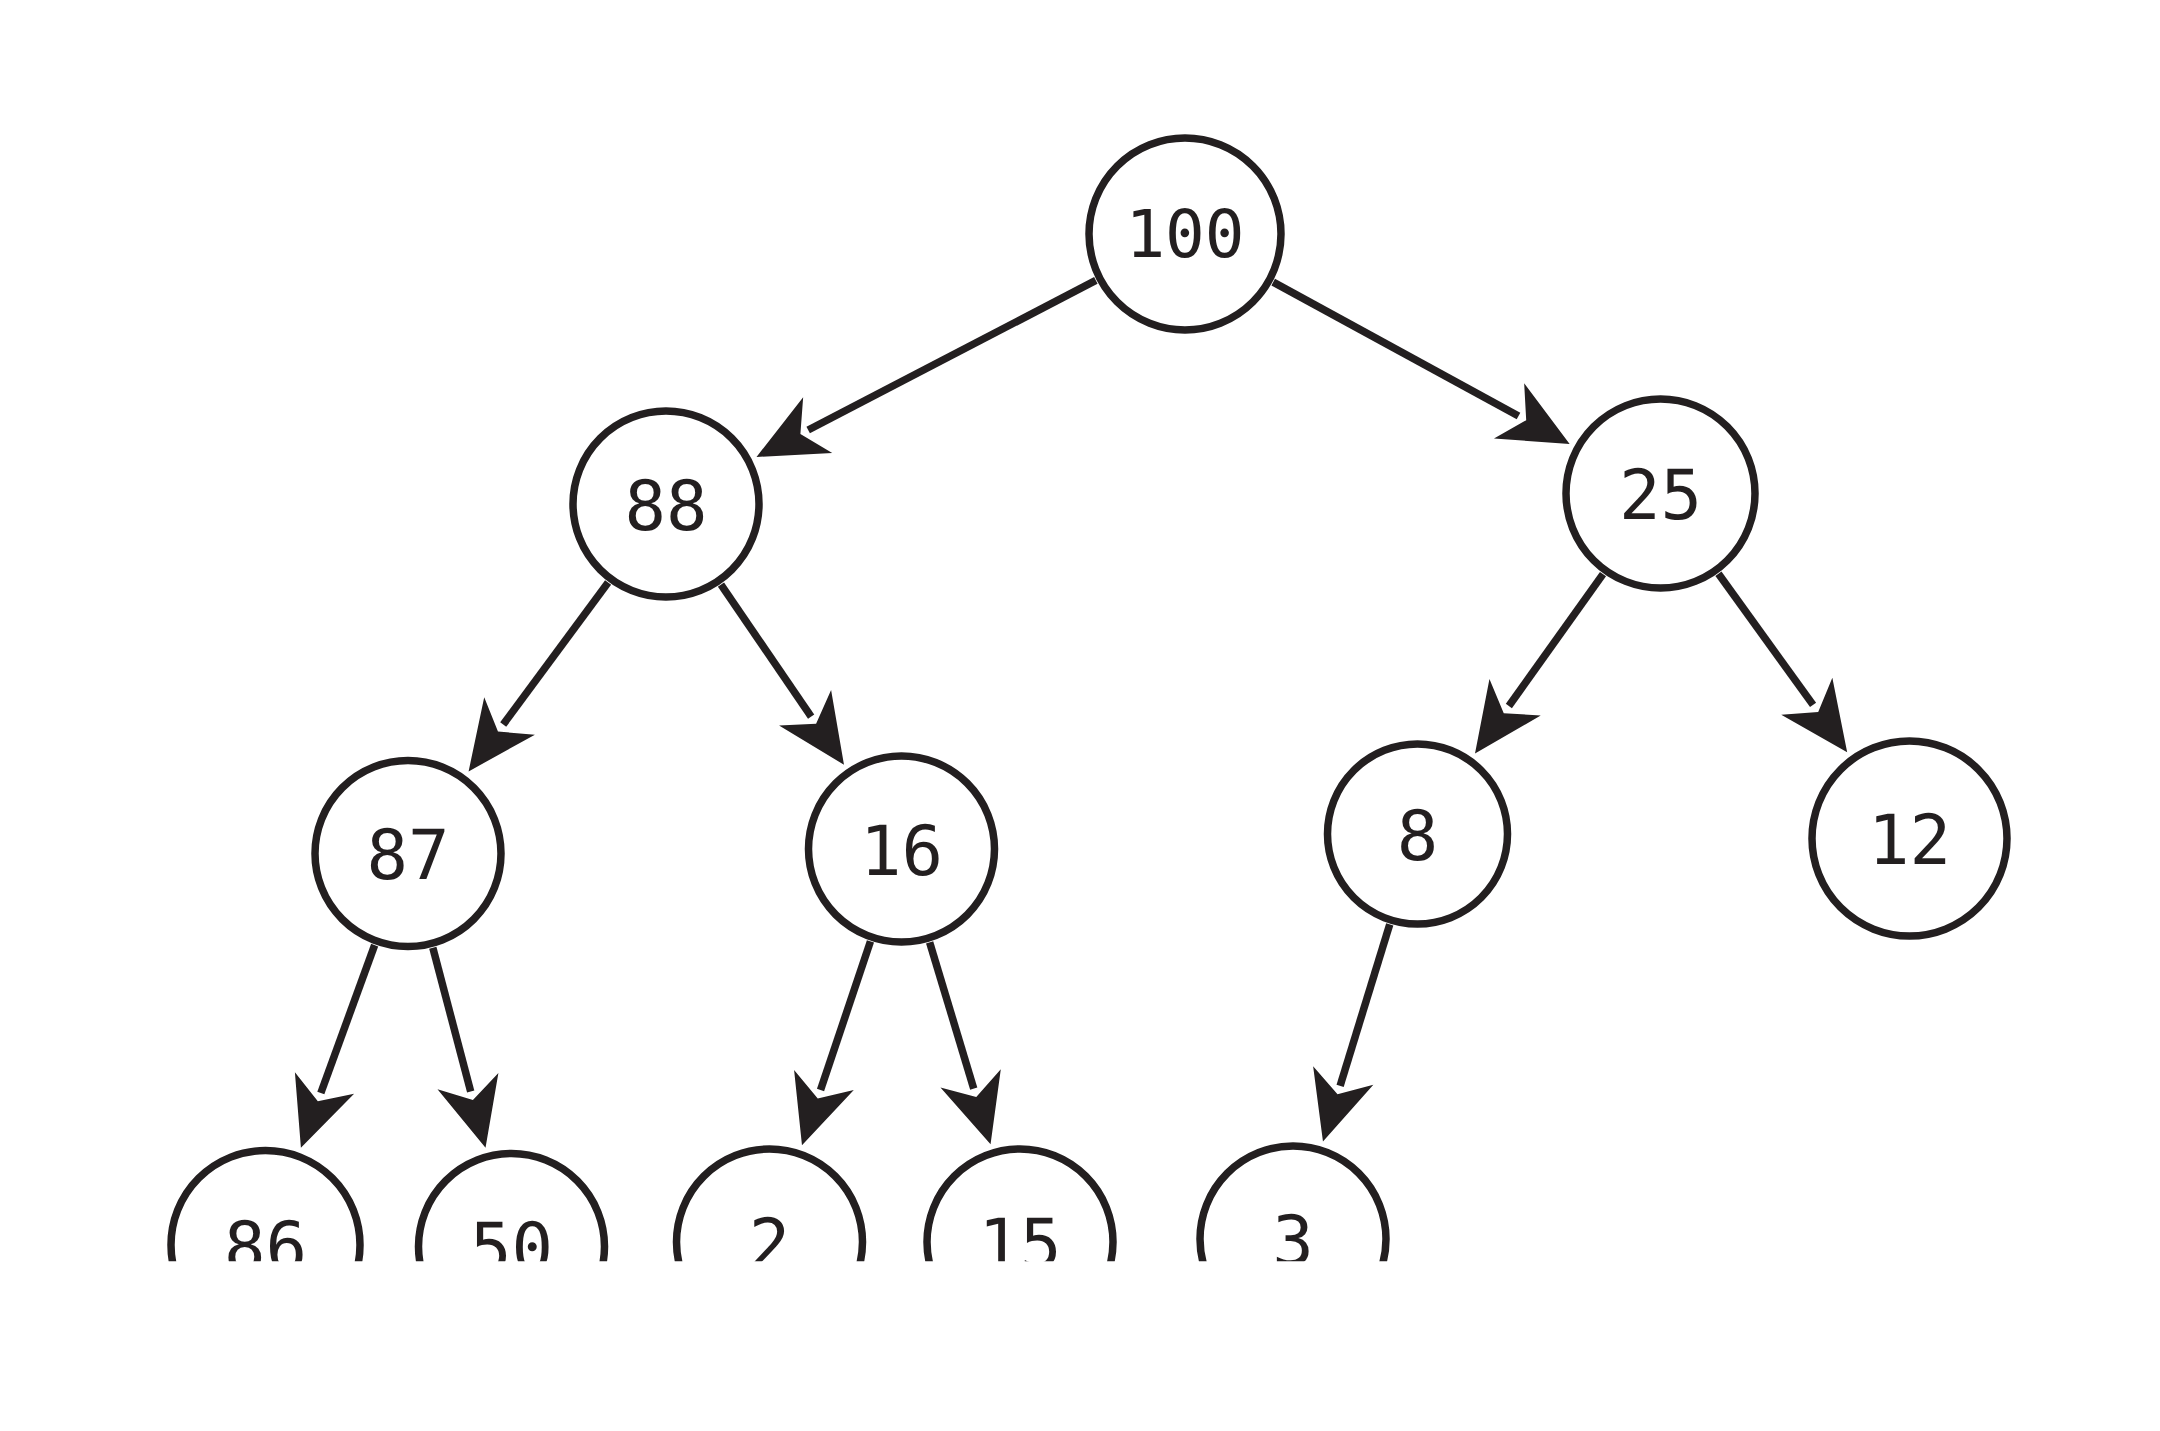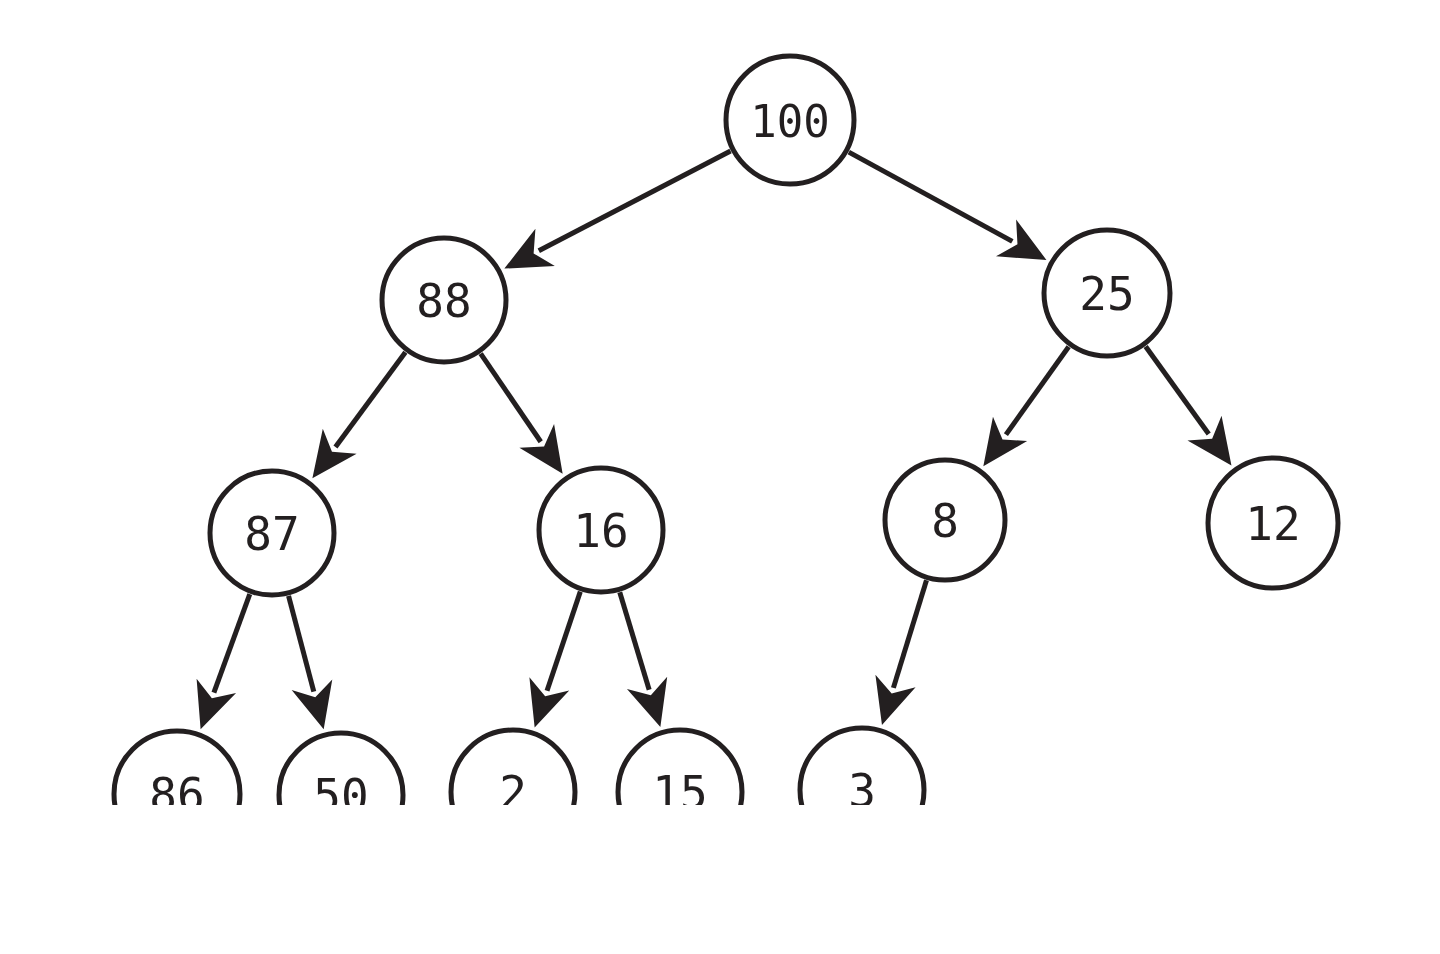--- a/index.html
+++ b/index.html
@@ -10,20 +10,21 @@
   }
   body {
     font-family: "DejaVu Sans Mono", "Liberation Mono", monospace;
   }
   #canvas-wrap {
     position: relative;
     width: 1440px;
     height: 805px;
     background: #ffffff;
     overflow: hidden;
+    margin-top: 36px;
   }
   #tree-svg {
     position: absolute;
     top: 0;
     left: 0;
     width: 1440px;
     height: 954px;
     display: block;
   }
   .node-circle {

